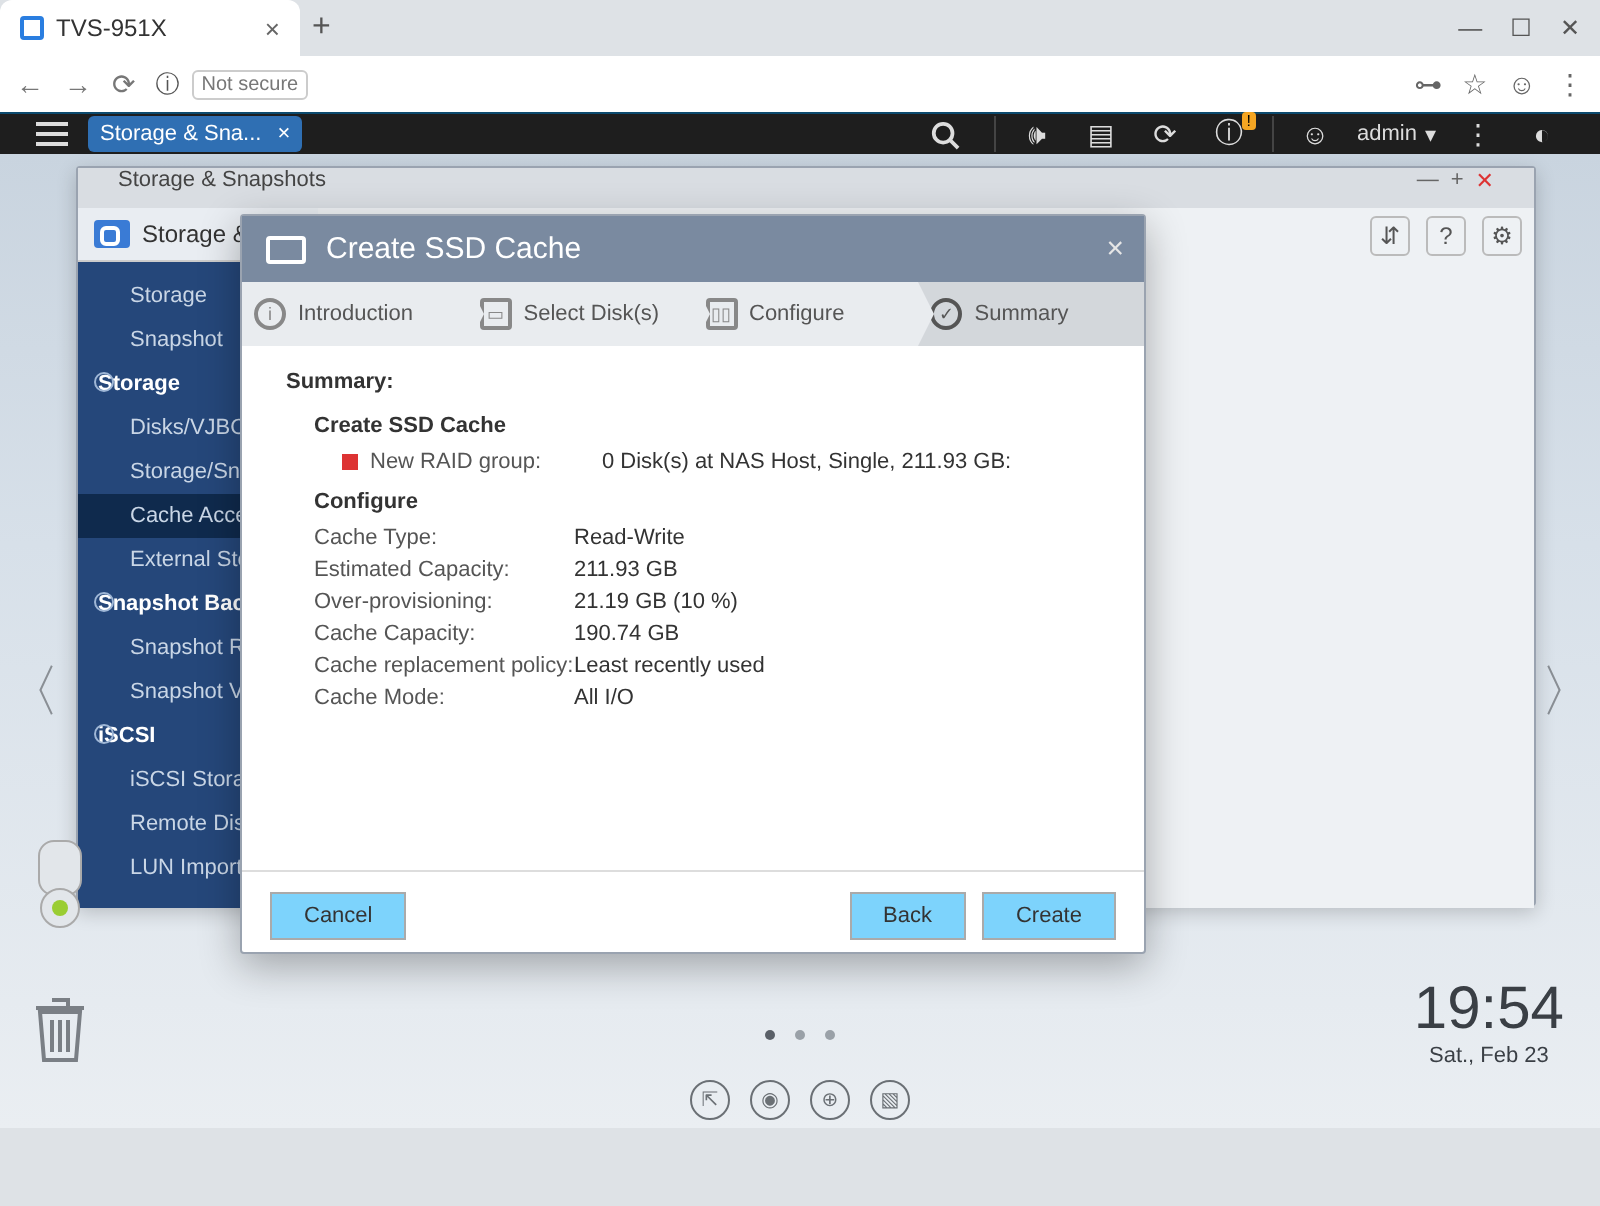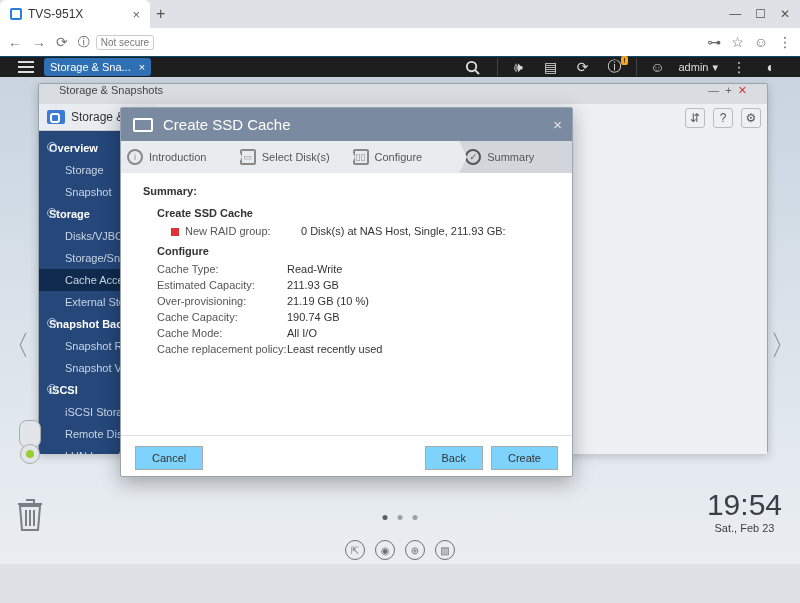--- a/index.html
+++ b/index.html
@@ -170,21 +170,20 @@
         <span class="red">✕</span>
       </div>
     </div>
     <div class="win-body">
       <div class="left">
         <div class="brand">
           <span class="brand-ico"></span>
           <span>Storage &amp;</span>
         </div>
         <div class="menu">
-          <div class="mi header"><span class="ico"></span><span>Overview</span></div>
           <div class="mi">Storage</div>
           <div class="mi">Snapshot</div>
           <div class="mi header"><span class="ico"></span><span>Storage</span></div>
           <div class="mi">Disks/VJBOD</div>
           <div class="mi">Storage/Snap</div>
           <div class="mi sel">Cache Acceler</div>
           <div class="mi">External Stora</div>
           <div class="mi header"><span class="ico"></span><span>Snapshot Bac</span></div>
           <div class="mi">Snapshot Rep</div>
           <div class="mi">Snapshot Vaul</div>
@@ -246,26 +245,26 @@
         </div>
       <div class="row">
           <span class="lbl">Over-provisioning:</span>
           <span class="val">21.19 GB (10 %)</span>
         </div>
       <div class="row">
           <span class="lbl">Cache Capacity:</span>
           <span class="val">190.74 GB</span>
         </div>
       <div class="row">
+          <span class="lbl">Cache replacement policy:</span>
+          <span class="val">Least recently used</span>
+        </div>
+      <div class="row">
           <span class="lbl">Cache Mode:</span>
           <span class="val">All I/O</span>
-        </div>
-      <div class="row">
-          <span class="lbl">Cache replacement policy:</span>
-          <span class="val">Least recently used</span>
         </div>
     </div>
     <div class="wiz-foot">
       <button class="btn">Cancel</button>
       <div class="spacer"></div>
       <button class="btn">Back</button>
       <button class="btn">Create</button>
     </div>
   </div>
 

